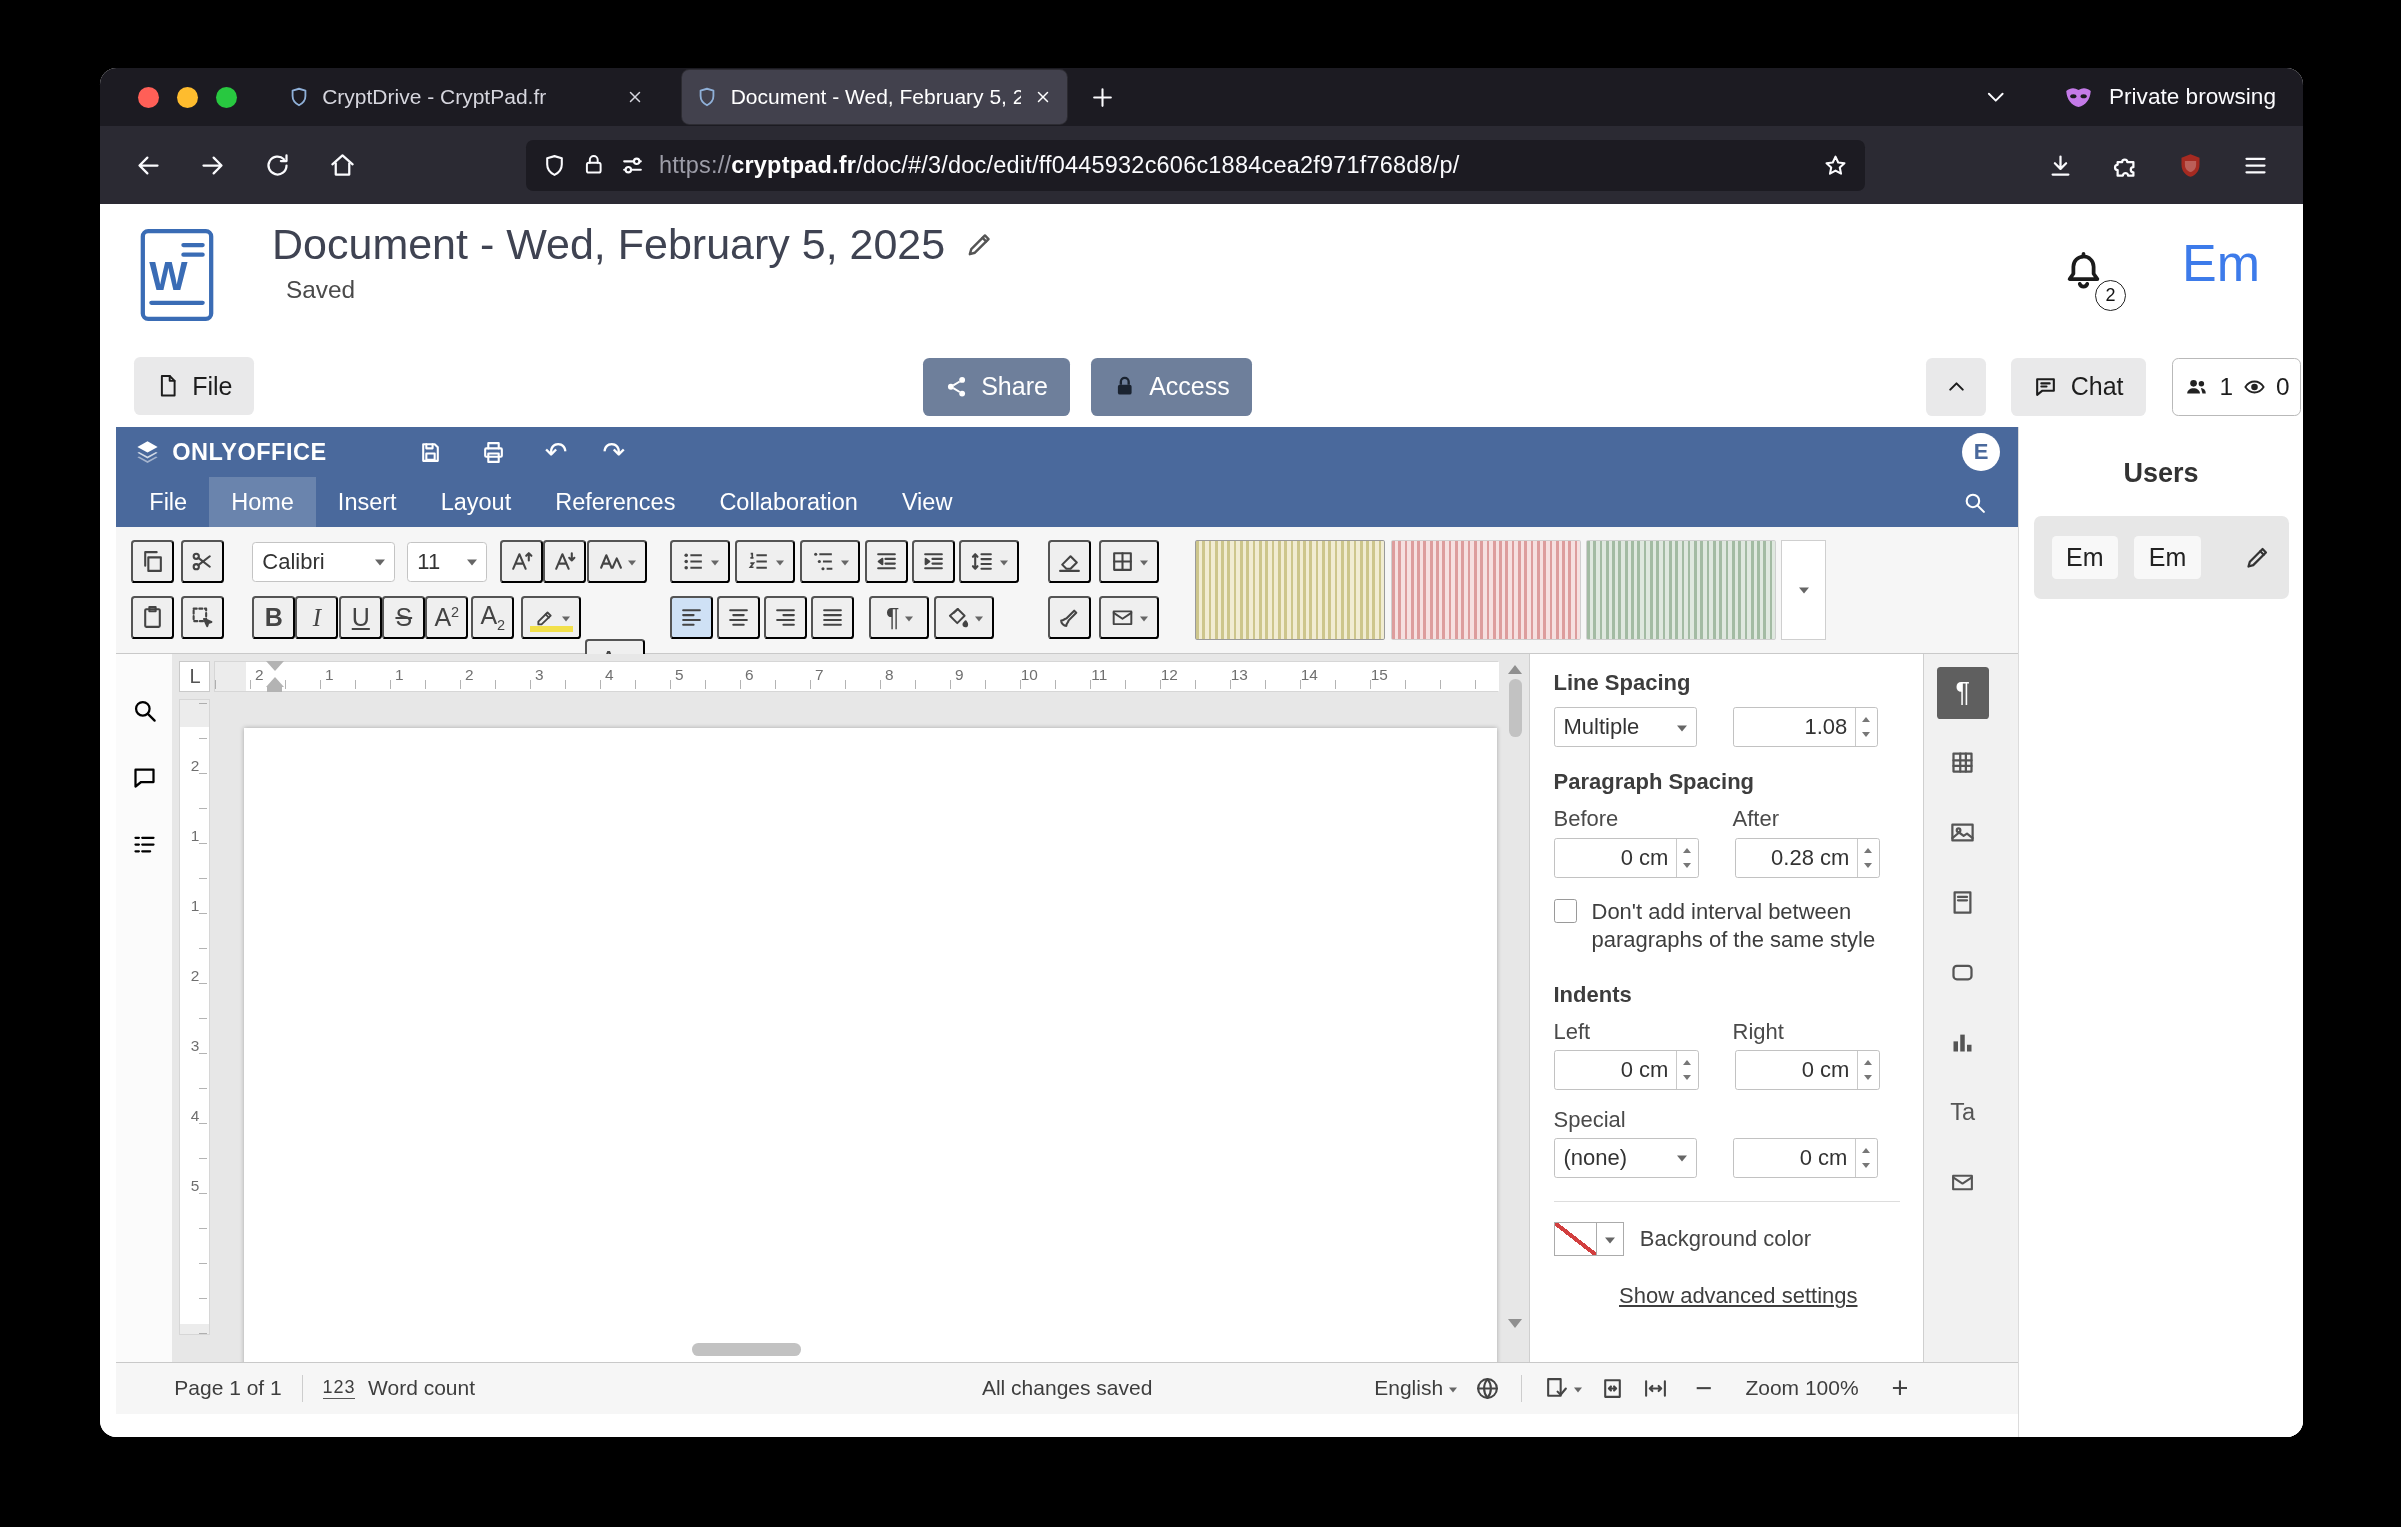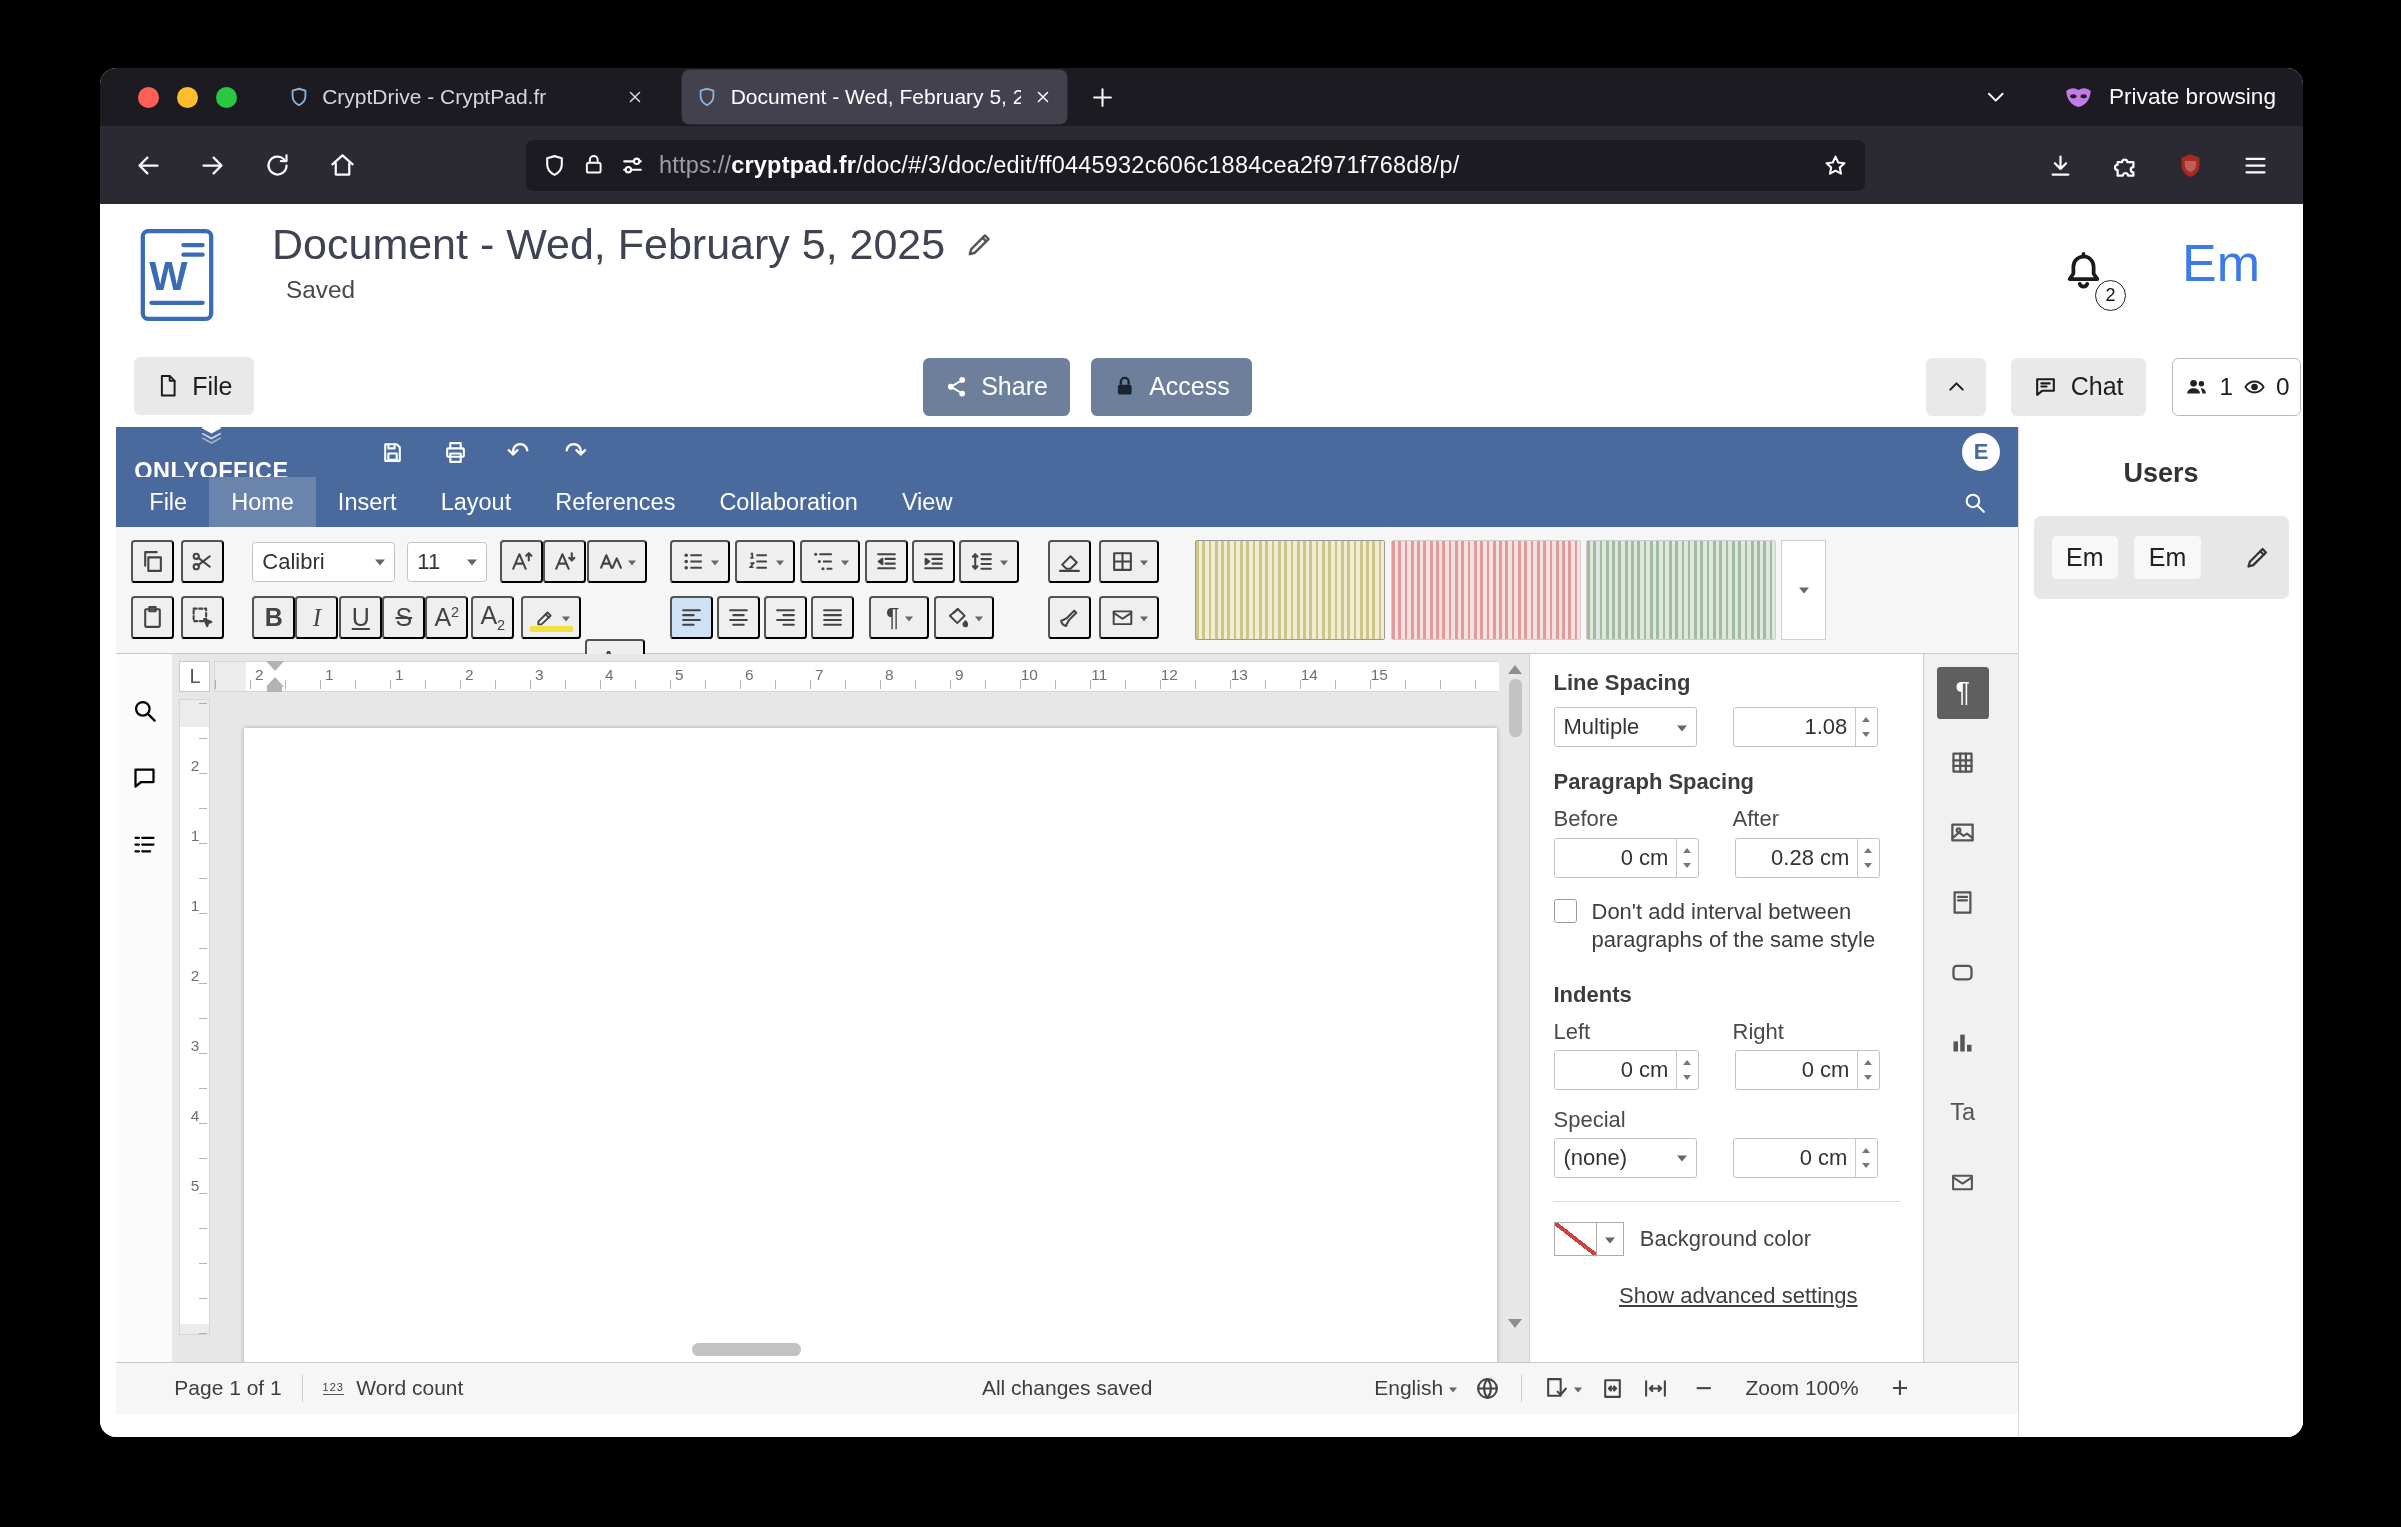--- a/index.html
+++ b/index.html
@@ -61,21 +61,21 @@
   .btn-users{position:absolute;left:2072px;top:11.8px;width:129px;background:#fff;border:0.9px solid #b9b9b9;color:#1d1d1d;
              display:inline-flex;align-items:center;justify-content:center;gap:9px;height:58px;border-radius:6.3px;font-size:24.4px;}
 
   
   .cp-main{flex:1;display:flex;min-height:0;}
   .oo{flex:1;margin-left:16.3px;margin-bottom:23.5px;display:flex;flex-direction:column;min-width:0;}
   .users{width:285px;flex:0 0 auto;background:#fff;border-left:0.9px solid #dcdcdc;}
 
   
   .oo-top{height:50px;background:var(--oo-blue,#4a699c);display:flex;align-items:center;color:#fff;padding:0 18px;flex:0 0 auto;}
-  .oo-logo{display:flex;align-items:center;gap:11px;font-weight:700;font-size:23.5px;letter-spacing:0.5px;flex-direction:column;}
+  .oo-logo{display:flex;align-items:center;gap:11px;font-weight:700;font-size:23.5px;letter-spacing:0.5px;}
   .oo-top .tool{width:45px;height:40px;color:#fff;font-size:27px;}
   .oo-ava{margin-left:auto;width:38px;height:38px;border-radius:50%;background:#fff;color:var(--oo-blue,#4a699c);
           font-weight:700;font-size:22px;display:flex;align-items:center;justify-content:center;}
   .oo-menu{height:50px;background:var(--oo-blue,#4a699c);display:flex;align-items:stretch;color:#fff;padding-left:11px;flex:0 0 auto;}
   .oo-menu .mitem{display:flex;align-items:center;padding:0 22px;font-size:23.5px;}
   .oo-menu .mitem.active{background:rgba(255,255,255,.18);}
   .oo-menu .msearch{margin-left:auto;align-self:center;margin-right:23.5px;width:40px;height:40px;color:#fff;}
 
   
   .oo-toolbar{height:127px;background:#f6f6f6;border-bottom:0.9px solid #c9c9c9;position:relative;flex:0 0 auto;color:#444;}
@@ -153,21 +153,21 @@
            align-items:flex-start;padding:12.7px 0 0 12.7px;gap:18px;color:#555;}
   .iconbar .tool{width:52px;height:52px;border-radius:3.6px;display:flex;align-items:center;justify-content:center;font-size:27px;}
   .iconbar .tool.active{background:#5f5f5f;color:#fff;}
 
   
   .oo-status{height:52px;background:#f6f6f6;border-top:0.9px solid #c9c9c9;display:flex;align-items:center;
              padding:0 100px 0 58px;font-size:21px;color:#3e3e3e;position:relative;flex:0 0 auto;}
   .vdiv{width:0.9px;height:27px;background:#cdcdcd;margin:0 20px;}
   .saved-center{position:absolute;left:0;right:0;text-align:center;pointer-events:none;}
   .st-right{margin-left:auto;display:flex;align-items:center;gap:18px;}
-  .wc-icon{font-size:11px;border-bottom:1.8px solid #555;padding-bottom:0.9px;letter-spacing:0.9px;}
+  .wc-icon{font-size:18px;border-bottom:1.8px solid #555;padding-bottom:0.9px;letter-spacing:0.9px;}
   .zoomtxt{margin:0 5.4px;}
   .zbtn{font-size:29px;color:#444;width:36px;text-align:center;}
 
   
   .users h2{margin:31px 0 0 0;text-align:center;font-size:27px;color:#333;font-weight:700;}
   .userbox{margin:27px 14.5px 0 14.5px;height:83px;background:#e7e7e7;border-radius:7.2px;display:flex;align-items:center;
            padding:0 18px;gap:16.3px;font-size:25px;color:#222;}
   .userbox .chip{background:#f8f8f8;border-radius:4.5px;padding:7.2px 14.5px;}
   .userbox .editpen{margin-left:auto;color:#333;}
 

